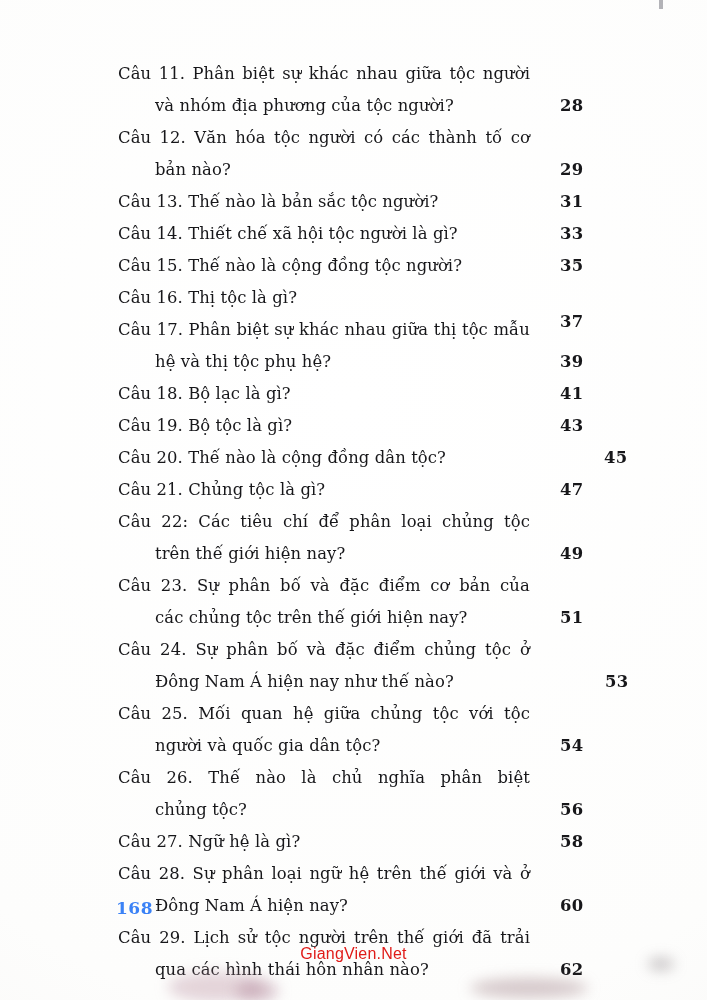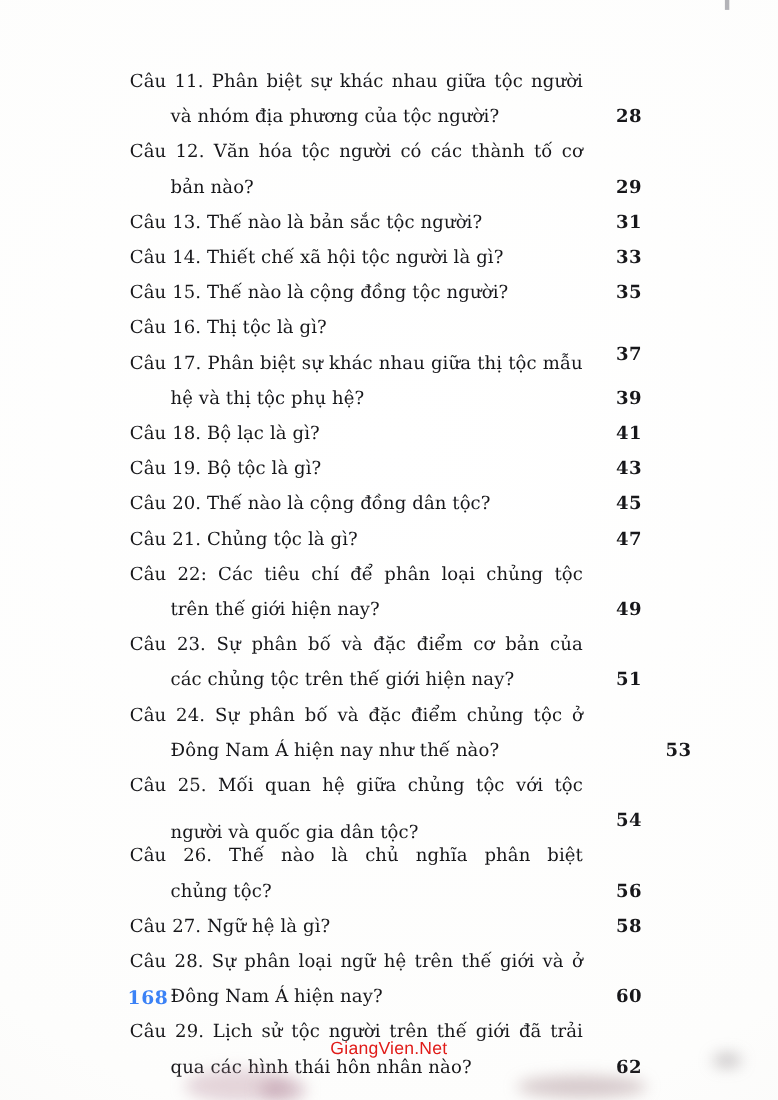--- a/index.html
+++ b/index.html
@@ -212,21 +212,21 @@
       <div class="line-main">Câu 18. Bộ lạc là gì?</div>
     </div>
     <div class="pagenum" style="top: 378px;">41</div>
     <div class="toc-line" style="position: absolute; left: 0px; top: 410px; width: 707px;">
       <div class="line-main">Câu 19. Bộ tộc là gì?</div>
     </div>
     <div class="pagenum" style="top: 410px;">43</div>
     <div class="toc-line" style="position: absolute; left: 0px; top: 442px; width: 707px;">
       <div class="line-main">Câu 20. Thế nào là cộng đồng dân tộc?</div>
     </div>
-    <div class="pagenum" style="top: 442px;">45</div>
+    <div class="pagenum" style="top: 442px; margin-left: 44px;">45</div>
     <div class="toc-line" style="position: absolute; left: 0px; top: 474px; width: 707px;">
       <div class="line-main">Câu 21. Chủng tộc là gì?</div>
     </div>
     <div class="pagenum" style="top: 474px;">47</div>
     <div class="toc-line" style="position: absolute; left: 0px; top: 506px; width: 707px;">
       <div class="line-main justified">
         <span class="w">Câu</span>
         <span class="w">22:</span>
         <span class="w">Các</span>
         <span class="w">tiêu</span>
@@ -287,21 +287,21 @@
         <span class="w">Mối</span>
         <span class="w">quan</span>
         <span class="w">hệ</span>
         <span class="w">giữa</span>
         <span class="w">chủng</span>
         <span class="w">tộc</span>
         <span class="w">với</span>
         <span class="w">tộc</span>
       </div>
     </div>
-    <div class="toc-line" style="position: absolute; left: 0px; top: 730px; width: 707px; margin-top: 11px;">
+    <div class="toc-line" style="position: absolute; left: 0px; top: 730px; width: 707px;">
       <div class="line-cont">người và quốc gia dân tộc?</div>
     </div>
     <div class="pagenum" style="top: 730px;">54</div>
     <div class="toc-line" style="position: absolute; left: 0px; top: 762px; width: 707px;">
       <div class="line-main justified">
         <span class="w">Câu</span>
         <span class="w">26.</span>
         <span class="w">Thế</span>
         <span class="w">nào</span>
         <span class="w">là</span>

